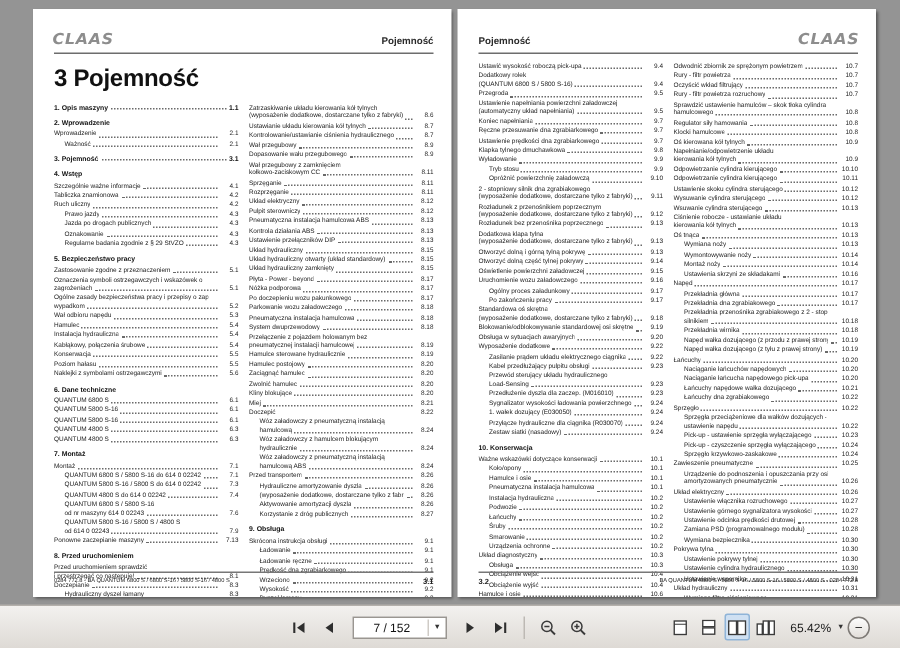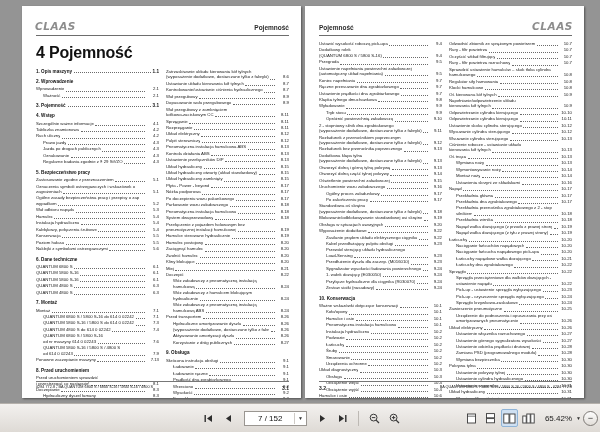--- a/index.html
+++ b/index.html
@@ -84,21 +84,21 @@
 
   
   .toolbar{
     position:absolute;left:0;bottom:0;width:600px;height:28px;
     background:linear-gradient(#f3f1ef,#dedad5);
     border-top:1px solid #b4b0ab;
     display:flex;align-items:center;
   }
   .tb-left{width:140px;}
   .tb-center{flex:1;display:flex;align-items:center;justify-content:center;gap:3px;}
-  .tb-right{display:flex;align-items:center;gap:2px;padding-right:2px;}
+  .tb-right{display:flex;align-items:center;gap:2px;padding-right:20px;}
 
   .tbtn{
     width:15px;height:16px;display:flex;align-items:center;justify-content:center;
     color:#2e2e2e;font-size:8px;background:transparent;border:1px solid transparent;
     border-radius:2px;cursor:default;
   }
   .tbtn.on{background:#cfe0f2;border-color:#8fb4d8;}
   .tbtn svg{display:block;}
   .sep{width:1px;height:15px;background:#bdb9b4;margin:0 4px;}
 
@@ -129,21 +129,21 @@
   <div class="doc-area">
     <div class="spread">
 
       <div class="page page-left">
         <div class="page-inner">
           <div class="p-head">
             <div class="logo">CLAAS</div>
             <div class="head-sec">Pojemność</div>
           </div>
           <div class="rule"></div>
-          <div class="big-title">4 Pojemność</div>
+          <div class="big-title">3 Pojemność</div>
 
           <div class="cols">
             <div class="col" id="lp-c1">
                 <div class="grp first" style="display: flex;">
                   <span>1. Opis maszyny</span>
                   <span class="d" style="flex: 1 1 0%; border-bottom: 0.5px dotted rgb(106, 106, 106); margin: 0px 2px 1.4px; height: 3px;"></span>
                   <span>1.1</span>
                 </div>
                 <div class="grp">2. Wprowadzenie</div>
                 <div class="e">

